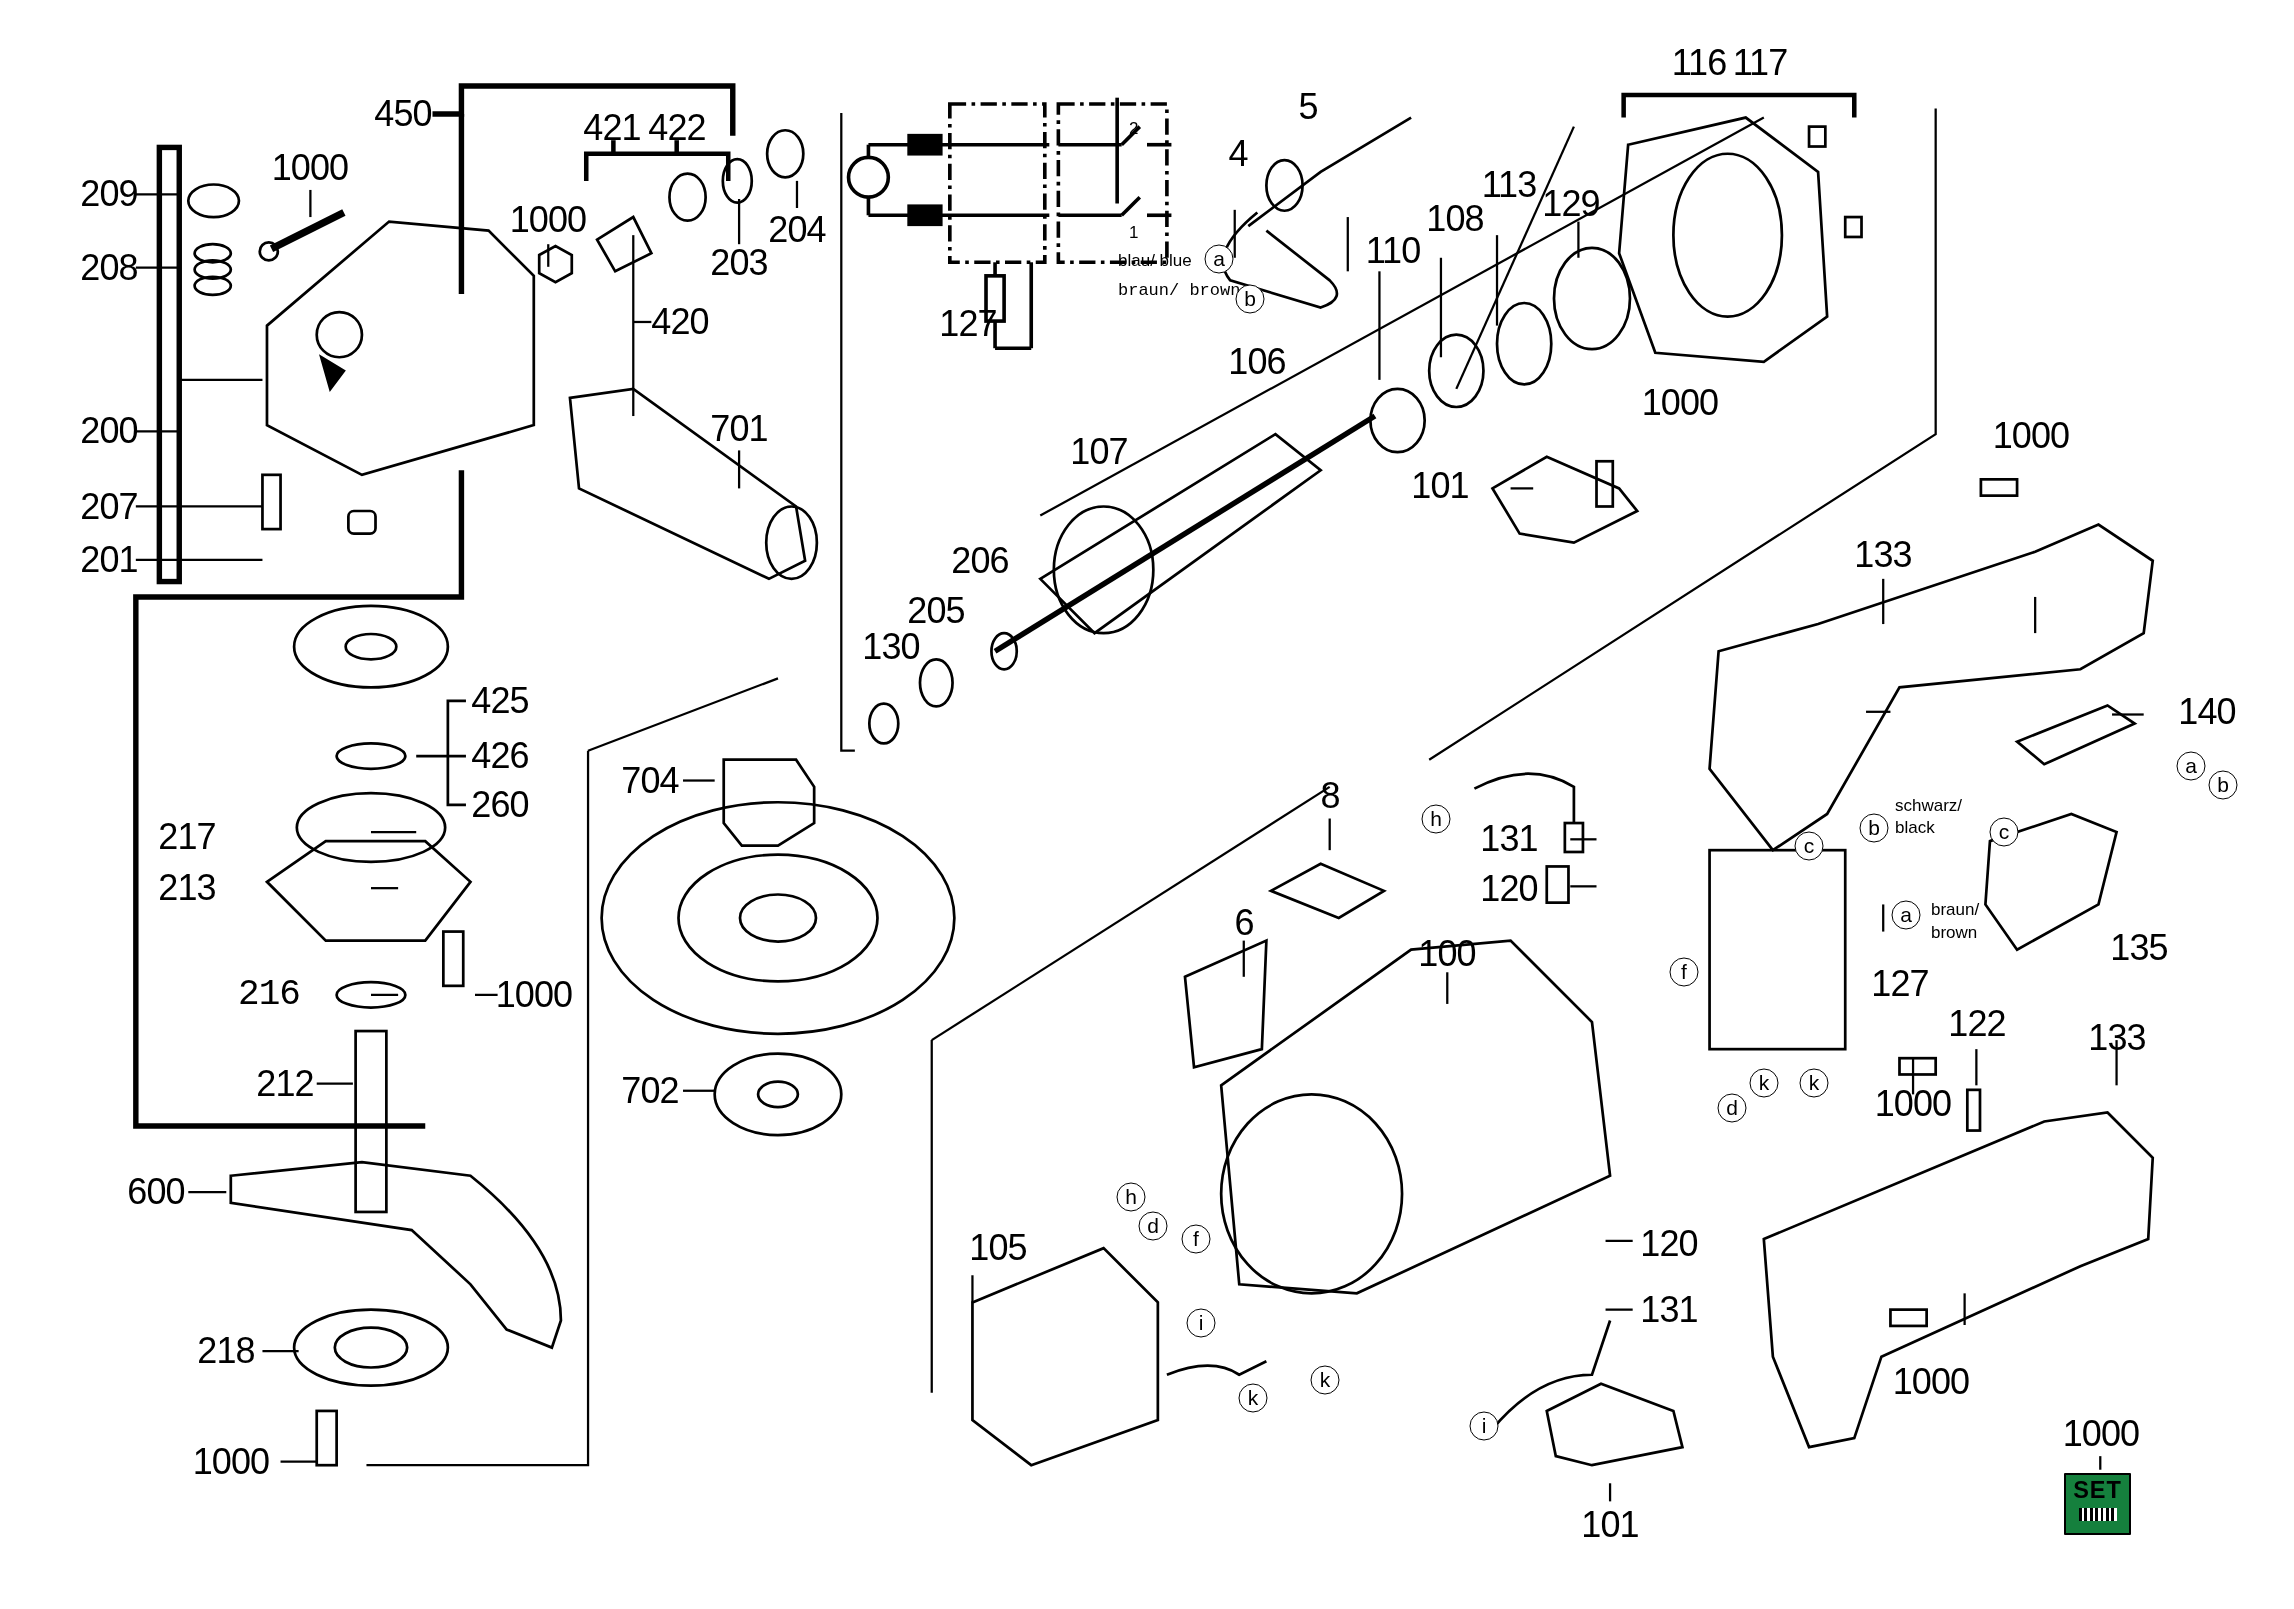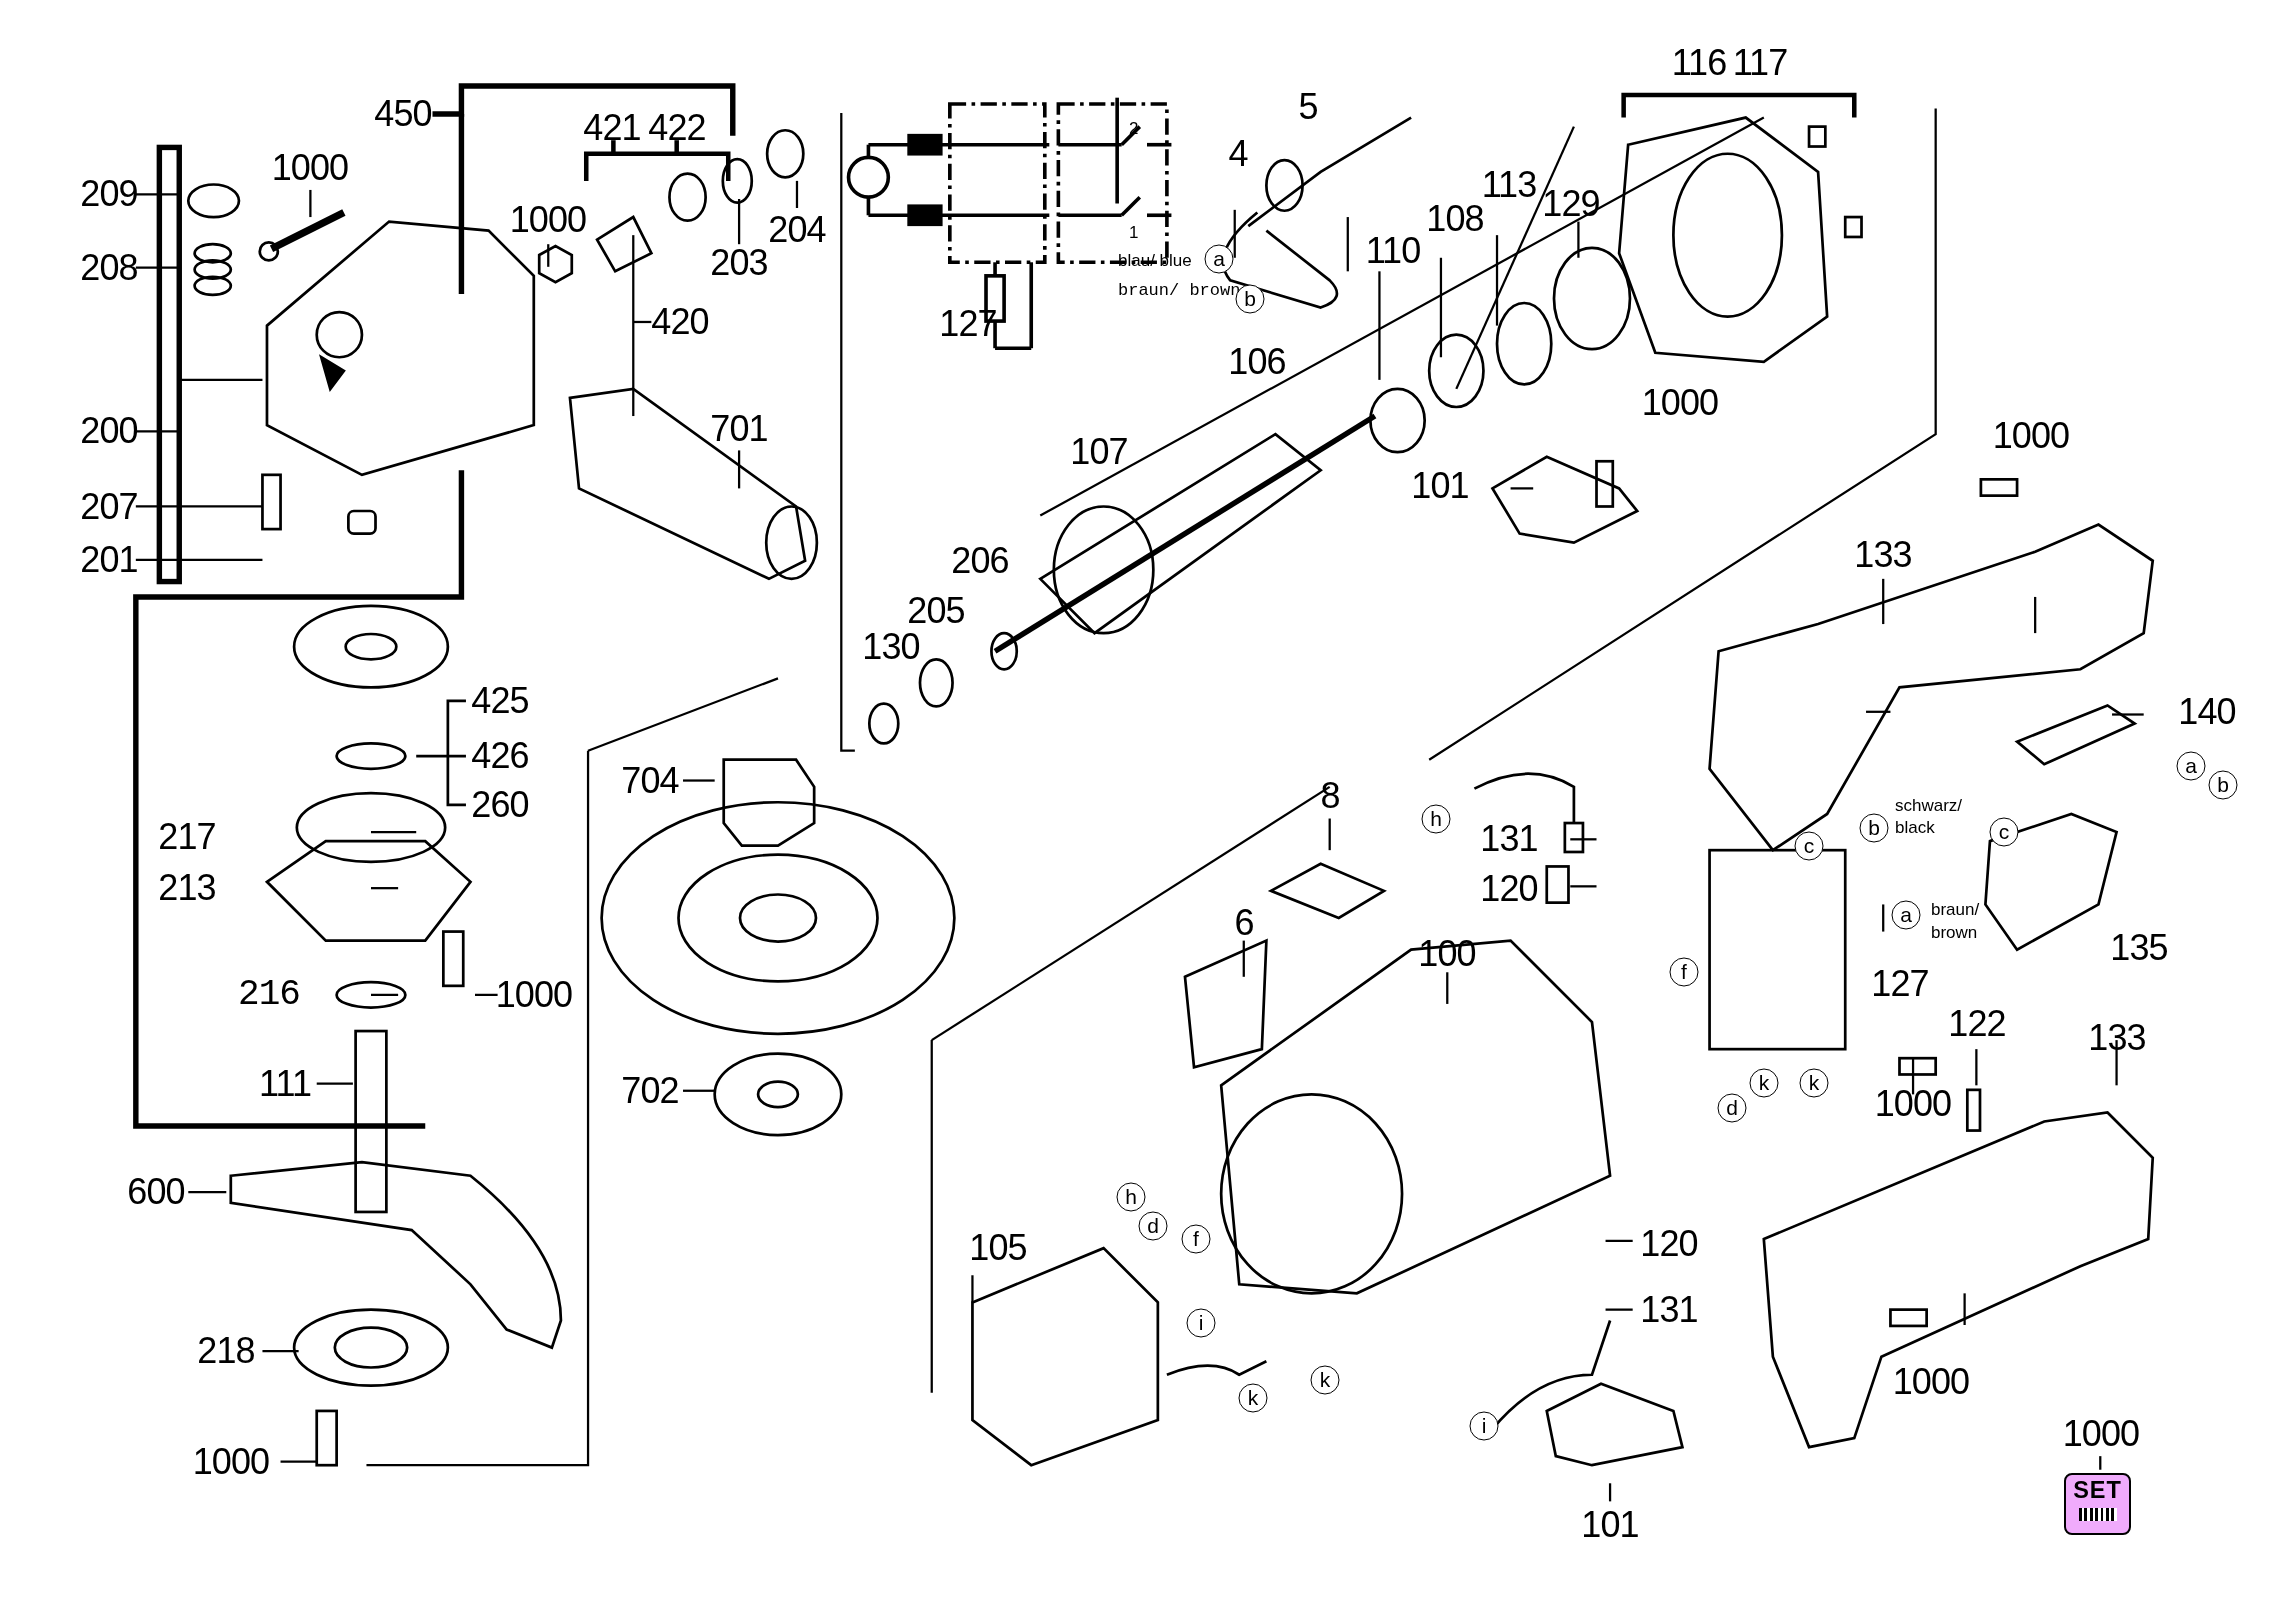--- a/index.html
+++ b/index.html
@@ -1,21 +1,21 @@
 <!DOCTYPE html>
 <html style="font-size:14.5px"><head>
 <meta charset="utf-8">
 <style>
   html,body{margin:0;padding:0;background:#fff;}
   body{width:2294px;height:1609px;position:relative;overflow:hidden;font-family:"Liberation Sans",sans-serif;color:#000;}
   svg.art{position:absolute;left:0;top:0;width:2294px;height:1609px;}
   .lbl{position:absolute;font-size:36px;line-height:1;white-space:nowrap;transform:translate(-50%,-50%);letter-spacing:-0.9px;}
   .sm{font-size:17px;letter-spacing:0;transform:translate(0,-50%);}
   .circ{position:absolute;width:27px;height:27px;border:1.8px solid #000;border-radius:50%;font-size:21px;line-height:25px;text-align:center;transform:translate(-50%,-50%);background:#fff;}
-  .set{position:absolute;left:2064px;top:1473px;width:63px;height:58px;border:2.7px solid #000;border-radius:8px;background:#f0abfc;}
+  .set{position:absolute;left:2064px;top:1473px;width:63px;height:58px;border:2.7px solid #000;border-radius:1px;background:#15803d;}
   .set span{display:block;font-weight:bold;font-size:23.5px;text-align:center;letter-spacing:0.9px;margin-top:1.8px;}
   .set i{position:absolute;left:12.7px;top:33px;width:38px;height:12.7px;background:repeating-linear-gradient(90deg,#000 0 2.7px,#fff 2.7px 5.4px);}
 </style>
 </head>
 <body>
 
 <svg class="art" viewBox="0 0 2536 1779" fill="none" stroke="#000" stroke-width="3">
 
   <g stroke-width="6">
     <polyline points="478,126 510,126 510,95 810,95 810,150"></polyline>
@@ -265,21 +265,21 @@
 <div class="lbl" style="left:739px;top:429px;">701</div>
 <div class="lbl" style="left:109px;top:507px;">207</div>
 <div class="lbl" style="left:109px;top:560px;">201</div>
 <div class="lbl" style="left:500px;top:701px;">425</div>
 <div class="lbl" style="left:500px;top:756px;">426</div>
 <div class="lbl" style="left:500px;top:805px;">260</div>
 <div class="lbl" style="left:187px;top:837px;">217</div>
 <div class="lbl" style="left:187px;top:888px;">213</div>
 <div class="lbl" style="left:269px;top:995px;font-family:Liberation Mono, monospace;">216</div>
 <div class="lbl" style="left:534px;top:995px;">1000</div>
-<div class="lbl" style="left:285px;top:1084px;">111</div>
+<div class="lbl" style="left:285px;top:1084px;">212</div>
 <div class="lbl" style="left:156px;top:1192px;">600</div>
 <div class="lbl" style="left:226px;top:1351px;">218</div>
 <div class="lbl" style="left:231px;top:1462px;">1000</div>
 <div class="lbl" style="left:650px;top:781px;">704</div>
 <div class="lbl" style="left:650px;top:1091px;">702</div>
 <div class="lbl" style="left:968px;top:324px;">127</div>
 <div class="lbl" style="left:1308px;top:107px;">5</div>
 <div class="lbl" style="left:1238px;top:154px;">4</div>
 <div class="lbl" style="left:1257px;top:362px;">106</div>
 <div class="lbl" style="left:1099px;top:452px;">107</div>

